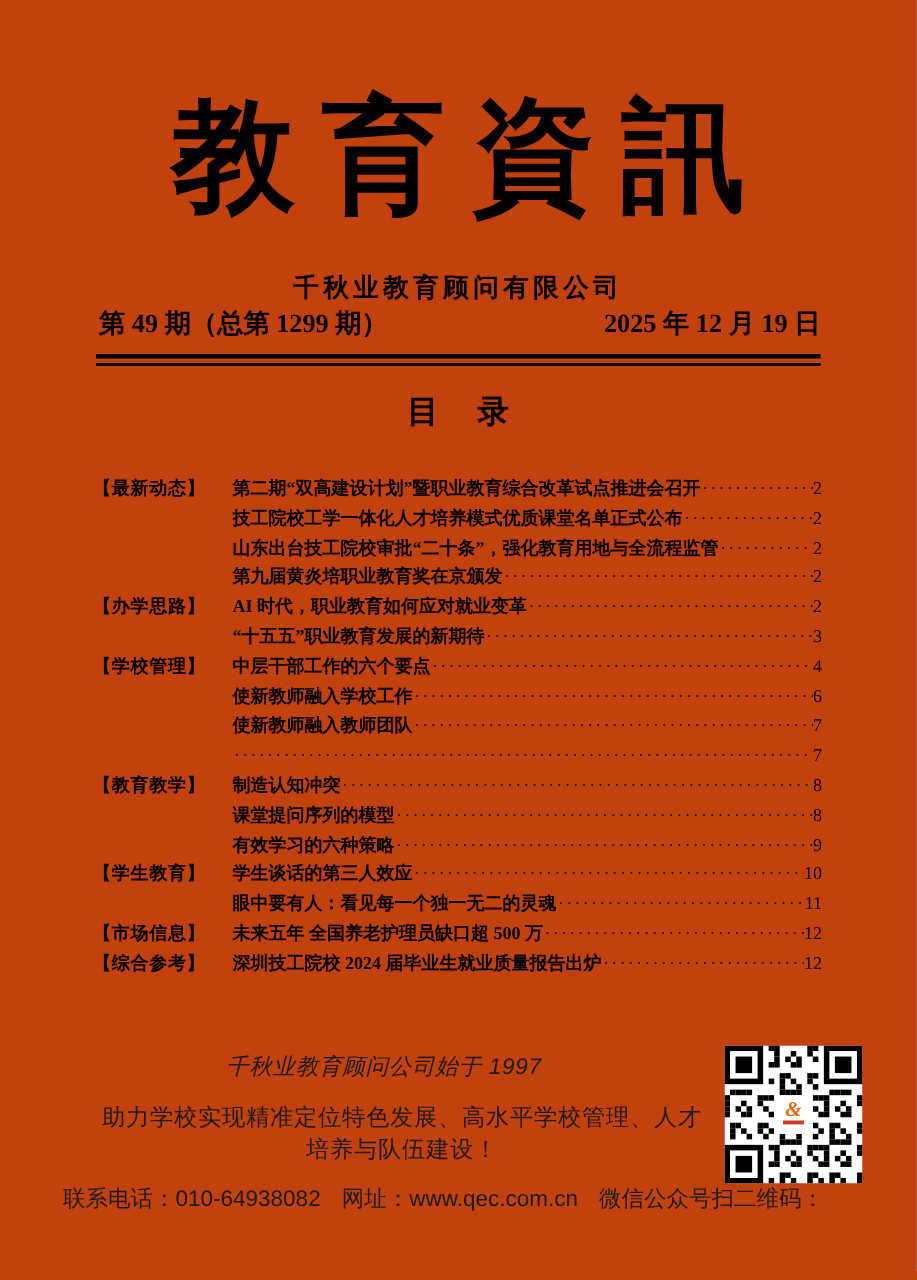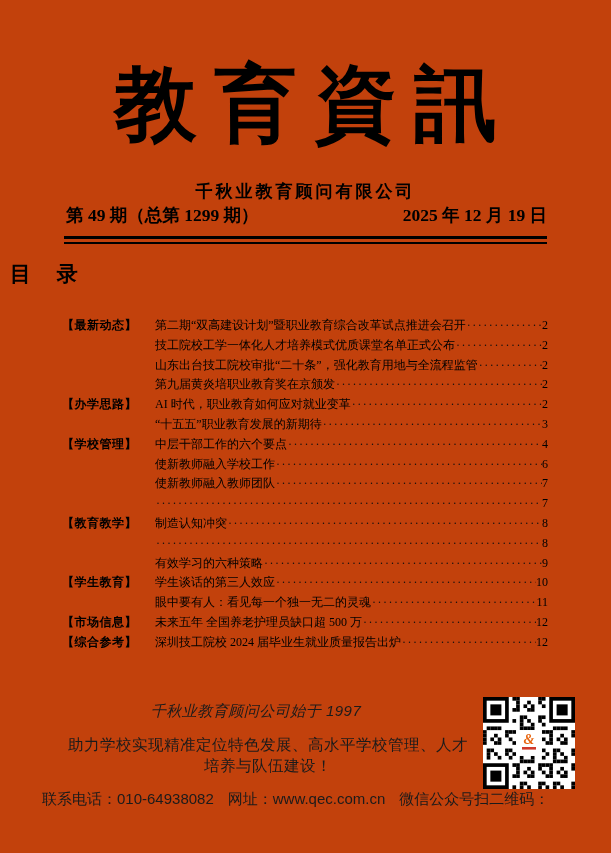--- a/index.html
+++ b/index.html
@@ -37,21 +37,21 @@
   }
   .double-rule {
     position:absolute; top:236px; left:64px; right:64px;
     height:8px;
     border-top:3px solid #000;
     border-bottom:2px solid #000;
   }
   
   .toc-heading {
     position:absolute; top:260px; left:0; right:0;
-    text-align:left;
+    text-align:center;
     font-family:"Liberation Sans", sans-serif;
     font-size:21px; font-weight:bold;
     letter-spacing:10px; text-indent:10px;
   }
   .toc {
     position:absolute; top:316px; left:62px; width:486px;
   }
   .toc-row {
     display:flex; align-items:baseline;
     height:19.8px; line-height:19.8px;
@@ -60,20 +60,21 @@
   }
   .toc-label {
     flex:0 0 93px;
     font-family:"Liberation Sans", sans-serif;
     font-weight:bold;
     letter-spacing:0.5px;
   }
   .toc-title {
     flex:0 1 auto;
     overflow:hidden;
+    font-weight:bold;
   }
   .toc-leader {
     flex:1 1 0;
     overflow:hidden;
     padding:0 1px;
     color:#111;
   }
   .toc-leader::after {
     content:"································································································································";
     letter-spacing:1.5px;
@@ -175,20 +176,21 @@
         <span class="toc-page">7</span>
       </div>
       <div class="toc-row">
         <span class="toc-label">【教育教学】</span>
         <span class="toc-title">制造认知冲突</span>
         <span class="toc-leader"></span>
         <span class="toc-page">8</span>
       </div>
       <div class="toc-row">
         <span class="toc-label"></span>
+        <span class="toc-title">课堂提问序列的模型</span>
         <span class="toc-leader"></span>
         <span class="toc-page">8</span>
       </div>
       <div class="toc-row">
         <span class="toc-label"></span>
         <span class="toc-title">有效学习的六种策略</span>
         <span class="toc-leader"></span>
         <span class="toc-page">9</span>
       </div>
       <div class="toc-row">

